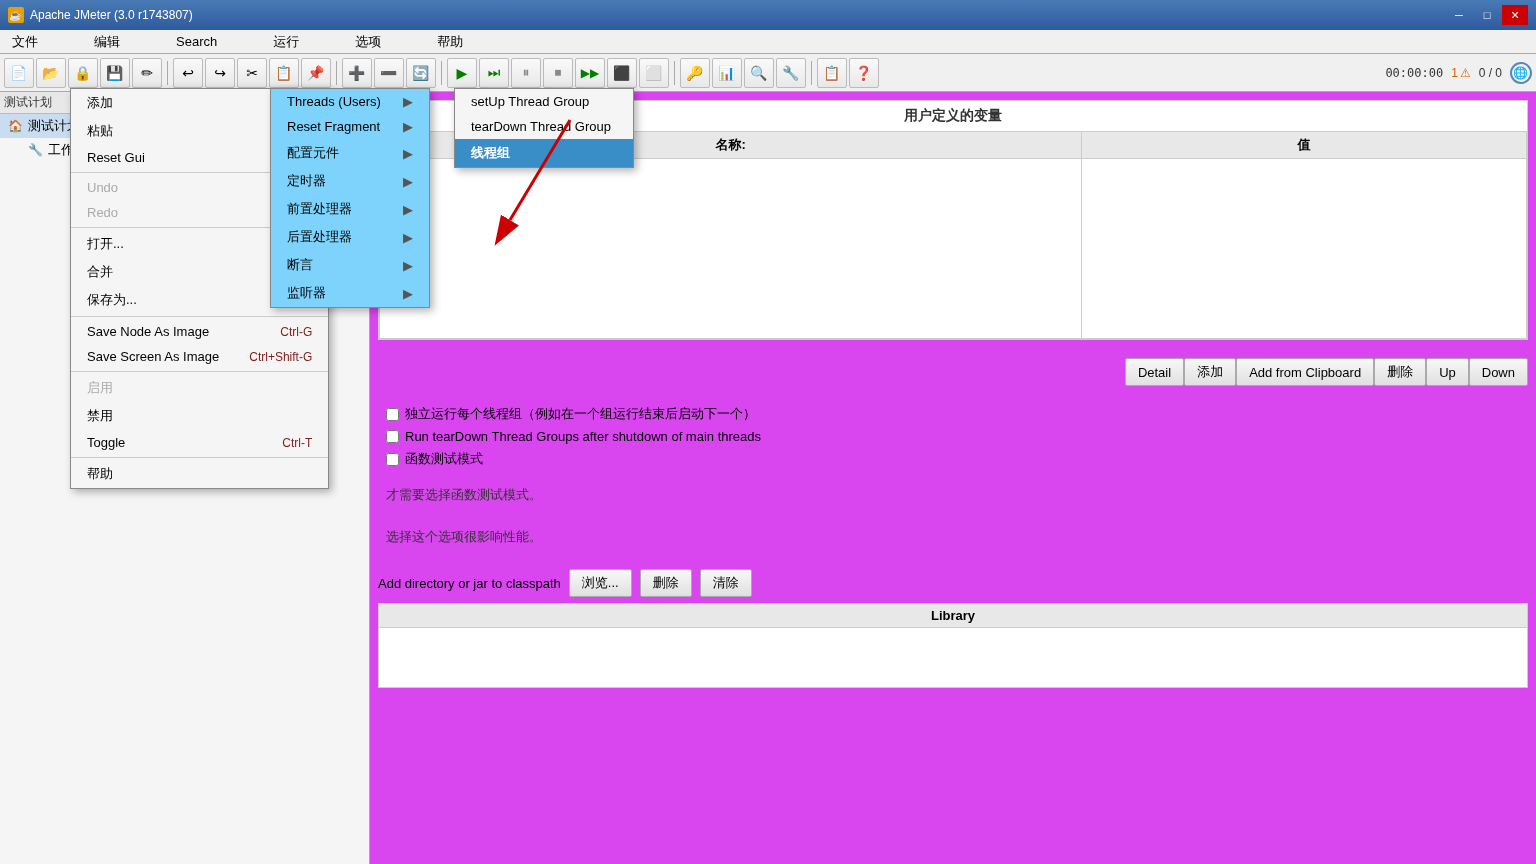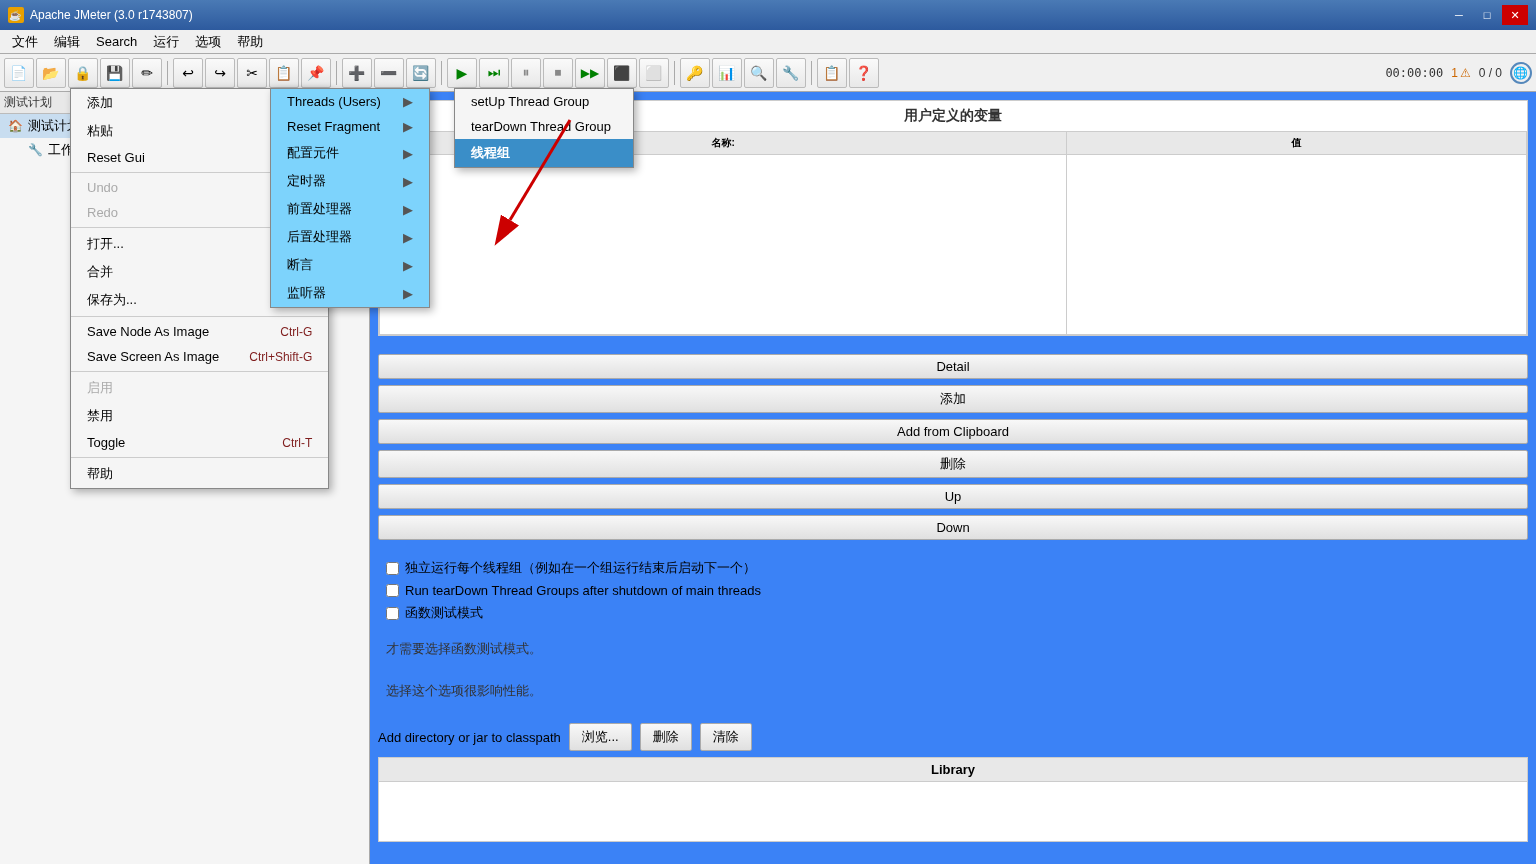--- a/index.html
+++ b/index.html
@@ -59,20 +59,21 @@
     .title-btn.close { background: #cc0000; }
 
     
     .menu-bar {
       background: #f0f0f0;
       height: 24px;
       display: flex;
       align-items: center;
       border-bottom: 1px solid #aaa;
       padding: 0 4px;
+      gap: 40px;
     }
     .menu-item {
       padding: 2px 8px;
       cursor: pointer;
       font-size: 13px;
       height: 100%;
       display: flex;
       align-items: center;
     }
 
@@ -153,21 +154,21 @@
     .tree-item.selected { background: #c8ddf0; }
     .tree-icon {
       width: 16px; height: 16px;
       display: flex; align-items: center; justify-content: center;
       font-size: 12px;
     }
 
     
     .right-panel {
       flex: 1;
-      background: #3b82f6;
+      background: #d946ef;
       padding: 0;
       position: relative;
       overflow-y: auto;
     }
 
     
     .user-vars-section {
       background: white;
       margin: 8px;
       border: 1px solid #ccc;
@@ -182,36 +183,34 @@
     .vars-table {
       width: 100%;
       border-collapse: collapse;
       border-top: 1px solid #ccc;
     }
     .vars-table th {
       background: #e8e8e8;
       border: 1px solid #ccc;
       padding: 4px 8px;
       text-align: center;
-      font-size: 10px;
+      font-size: 13px;
     }
     .vars-table td {
       border: 1px solid #ccc;
       padding: 4px 8px;
       height: 180px;
       vertical-align: top;
     }
 
     
     .action-row {
       display: flex;
-      justify-content: flex-start;
-      gap: 6px;
+      justify-content: flex-end;
       padding: 10px 8px;
-      flex-direction: column;
     }
     .action-btn {
       padding: 4px 12px;
       border: 1px solid #aaa;
       background: linear-gradient(to bottom, #f8f8f8, #e0e0e0);
       cursor: pointer;
       font-size: 13px;
       border-radius: 2px;
       font-family: inherit;
     }

